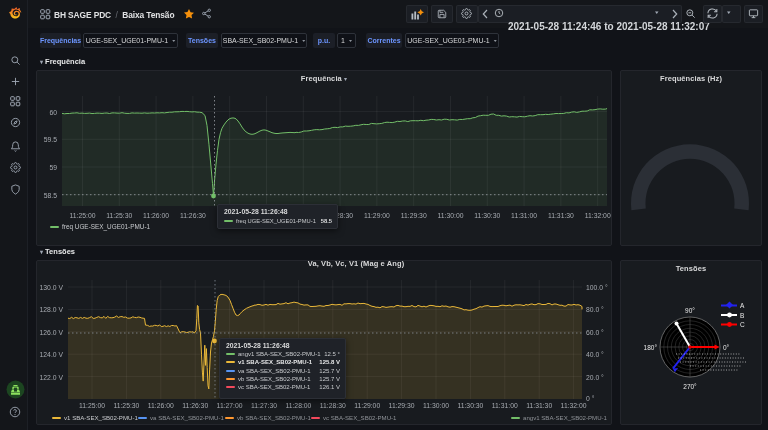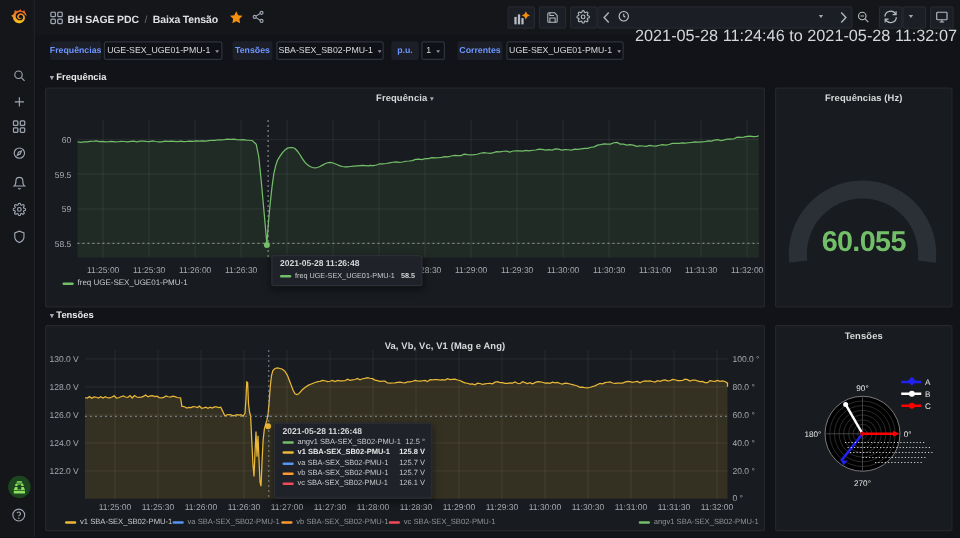--- a/index.html
+++ b/index.html
@@ -74,21 +74,21 @@
   </svg>
 
   <div class="navbtn" style="left:478px;top:5px;width:204px;height:18px;background:#1b1e24"></div>
   <svg class="abs" style="left:482px;top:9px" width="6" height="10" viewBox="0 0 6 10" fill="none" stroke="#aab1b9" stroke-width="1.2">
       <path d="M5 1L1.3 5L5 9"></path>
     </svg>
   <svg class="abs" style="left:494px;top:8px" width="10" height="10" viewBox="0 0 24 24" fill="none" stroke="#c7ccd1" stroke-width="2">
       <circle cx="12" cy="12" r="9"></circle>
       <path d="M12 7v5l3 2"></path>
     </svg>
-  <div class="abs" style="left:508px;top:21px;color:#d3d6da;font-size:13px;font-weight:normal;letter-spacing:0px">2021-05-28 11:24:46 to 2021-05-28 11:32:07</div>
+  <div class="abs" style="left:508px;top:21px;color:#d3d6da;font-size:10px;font-weight:bold;letter-spacing:0px">2021-05-28 11:24:46 to 2021-05-28 11:32:07</div>
   <div class="abs" style="left:655px;top:9px;color:#9fa7b3;font-size:7px;transform:scaleY(0.7)">▾</div>
   <svg class="abs" style="left:672px;top:9px" width="6" height="10" viewBox="0 0 6 10" fill="none" stroke="#aab1b9" stroke-width="1.2">
       <path d="M1 1L4.7 5L1 9"></path>
     </svg>
   <svg class="abs" style="left:685px;top:8px" width="11" height="11" viewBox="0 0 24 24" fill="none" stroke="#b6bcc3" stroke-width="2">
       <circle cx="10.5" cy="10.5" r="6.5"></circle>
       <line x1="15.5" y1="15.5" x2="21" y2="21"></line>
       <line x1="7.5" y1="10.5" x2="13.5" y2="10.5"></line>
     </svg>
   <div class="navbtn" style="left:703px;top:5px;width:19px;height:18px"></div>
@@ -218,26 +218,25 @@
         <span>freq UGE-SEX_UGE01-PMU-1</span>
         <span style="margin-left:auto;margin-right:5px;padding-left:3px;font-weight:bold;color:#d8d9da">58.5</span>
       </div>
   </div>
 
   <div class="panel" style="left:620px;top:70px;width:142px;height:176px"></div>
   <div class="ptitle" style="left:620px;top:74px;width:142px">Frequências (Hz)</div>
   <svg class="abs" style="left:620px;top:70px" width="142" height="176" viewBox="0 0 142 176">
     <path d="M 11.4 140.2 A 59 59 0 1 1 128.6 140.2 L 114.2 138.4 A 44.5 44.5 0 1 0 25.8 138.4 Z" fill="#2b2f36"></path>
   </svg>
-  <div class="abs" style="left:620px;top:180px;width:142px;text-align:center;color:#73BF69;font-size:23px;font-weight:bold;letter-spacing:-0.5px">60.055</div>
 
   <div class="rowhdr" style="left:40px;top:247px"><span style="color:#9fa7b3;font-size:6px">▾</span> Tensões</div>
 
   <div class="panel" style="left:36px;top:260px;width:576px;height:165px"></div>
-  <div class="ptitle" style="left:36px;top:272px;width:640px">Va, Vb, Vc, V1 (Mag e Ang)</div>
+  <div class="ptitle" style="left:36px;top:259px;width:640px">Va, Vb, Vc, V1 (Mag e Ang)</div>
   <svg class="abs" style="left:36px;top:260px" width="576" height="165" viewBox="0 0 576 165">
     <g transform="translate(-36,-260)">
       <line x1="92.0" y1="280" x2="92.0" y2="399" stroke="rgba(255,255,255,0.06)" stroke-width="1"></line>
         <line x1="126.4" y1="280" x2="126.4" y2="399" stroke="rgba(255,255,255,0.06)" stroke-width="1"></line>
         <line x1="160.8" y1="280" x2="160.8" y2="399" stroke="rgba(255,255,255,0.06)" stroke-width="1"></line>
         <line x1="195.2" y1="280" x2="195.2" y2="399" stroke="rgba(255,255,255,0.06)" stroke-width="1"></line>
         <line x1="229.6" y1="280" x2="229.6" y2="399" stroke="rgba(255,255,255,0.06)" stroke-width="1"></line>
         <line x1="264.0" y1="280" x2="264.0" y2="399" stroke="rgba(255,255,255,0.06)" stroke-width="1"></line>
         <line x1="298.4" y1="280" x2="298.4" y2="399" stroke="rgba(255,255,255,0.06)" stroke-width="1"></line>
         <line x1="332.8" y1="280" x2="332.8" y2="399" stroke="rgba(255,255,255,0.06)" stroke-width="1"></line>

